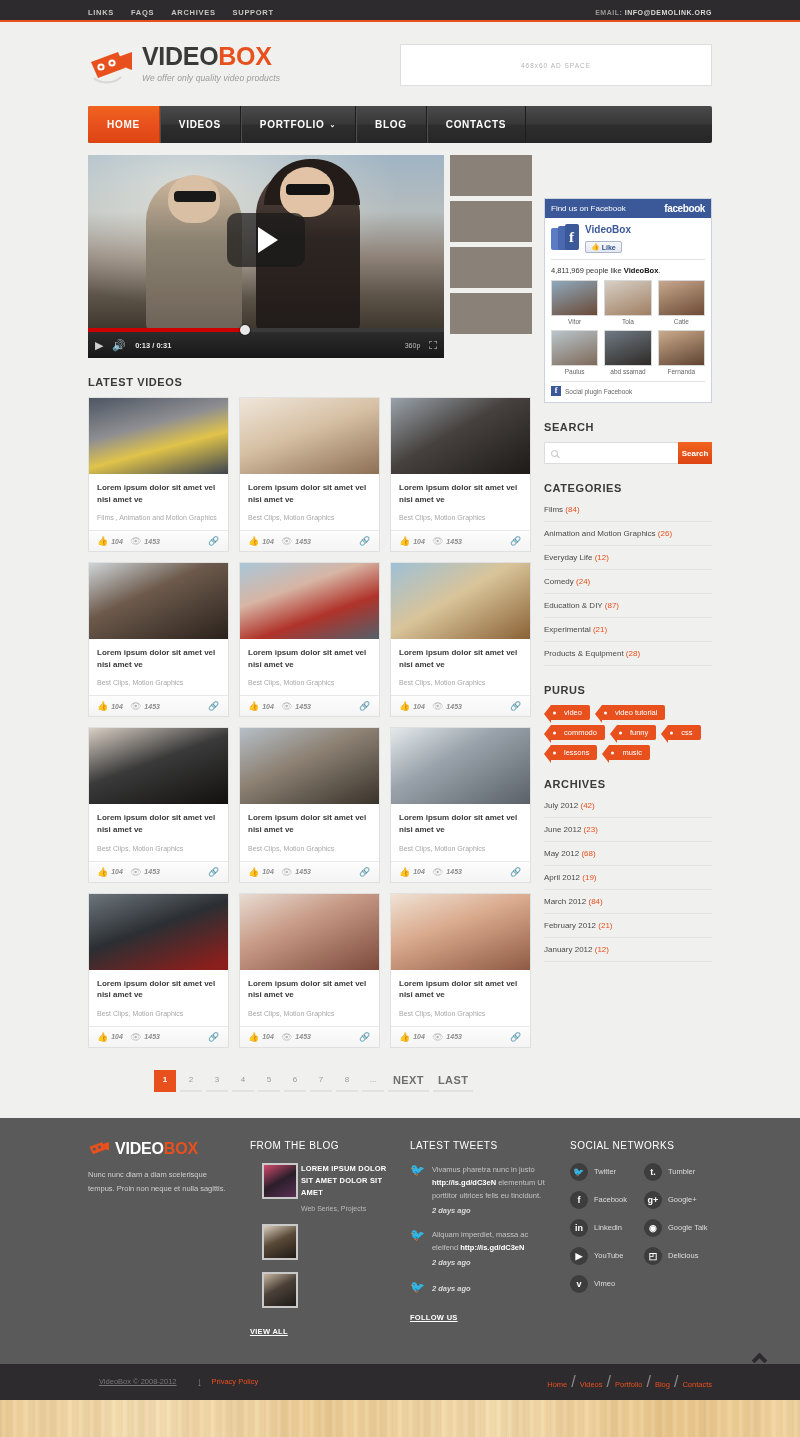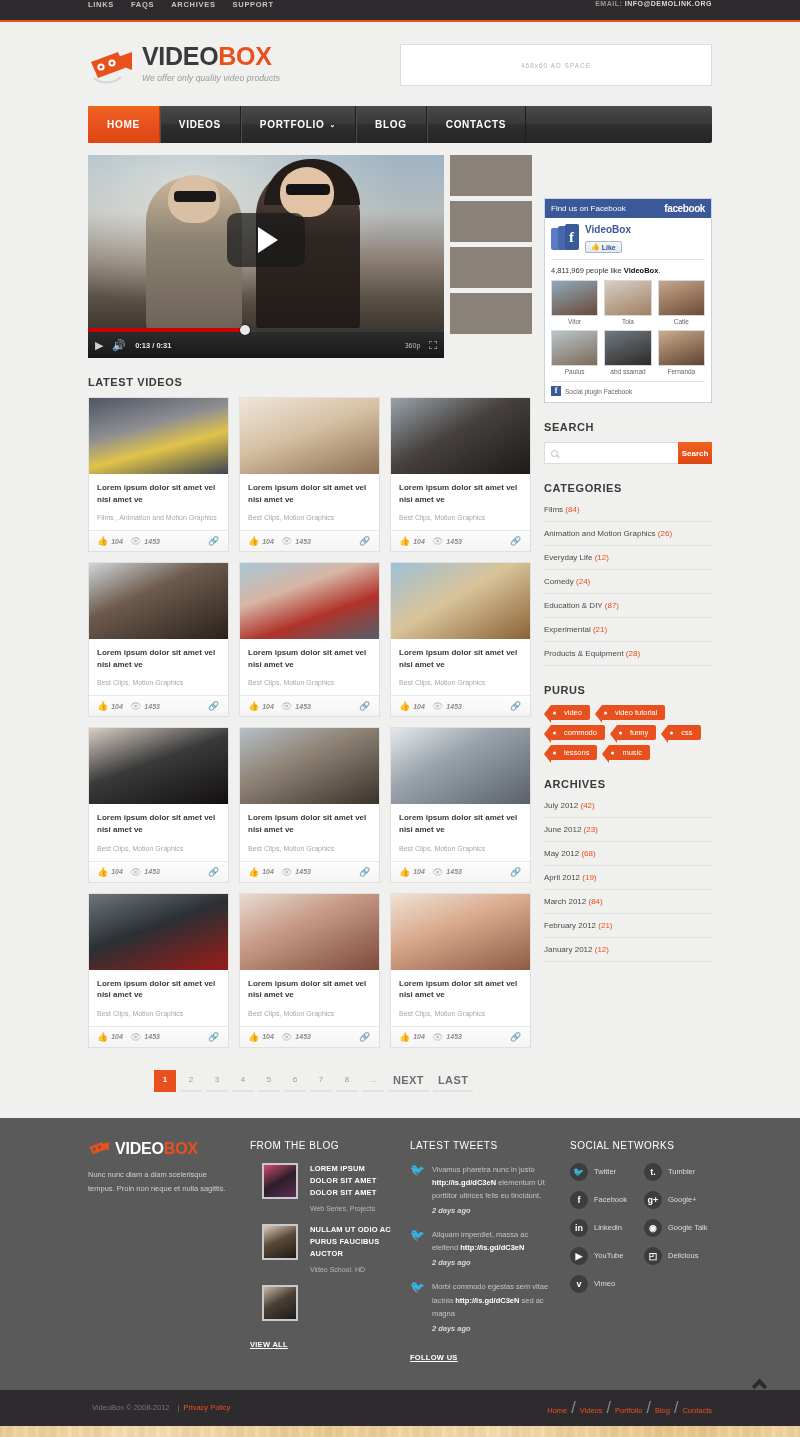--- a/index.html
+++ b/index.html
@@ -11,21 +11,21 @@
       repeating-linear-gradient(90deg, rgba(196,150,85,0.16) 0px, rgba(196,150,85,0.0) 2px, rgba(255,240,210,0.18) 4px, rgba(196,150,85,0.10) 7px, rgba(180,130,70,0.05) 11px),
       repeating-linear-gradient(90deg, rgba(150,100,45,0.10) 0px, rgba(150,100,45,0.0) 23px, rgba(120,80,35,0.07) 47px),
       linear-gradient(90deg, #efd39e 0%, #f7e2b8 18%, #eed09a 40%, #f5dfb2 62%, #ecca90 85%, #f3d9a6 100%);
     -webkit-font-smoothing: antialiased;
   }
   .page { width: 800px; position: relative; }
   .wrap { width: 624px; margin: 0 auto; }
 
   
   .topbar { background:#2e2b2e; height:22px; border-bottom:2px solid #e8501e; }
-  .topbar .wrap { display:flex; align-items:flex-start; justify-content:space-between; height:24px; }
+  .topbar .wrap { display:flex; align-items:center; justify-content:space-between; height:24px; }
   .toplinks { display:flex; gap:17px; }
   .toplinks a { color:#c9c5c2; font-size:7.5px; letter-spacing:.7px; text-decoration:none; font-weight:bold; }
   .topmail { color:#9b9795; font-size:7px; letter-spacing:.5px; font-weight:bold; }
   .topmail b { color:#ddd9d6; }
 
   
   .header { background:#f0f0ee; }
   .header .wrap { display:flex; align-items:center; justify-content:space-between; padding:22px 0 20px; }
   .logo { display:flex; align-items:flex-start; gap:8px; }
   .logo-mark { width:46px; height:38px; position:relative; flex:none; margin-top:4px; }
@@ -157,21 +157,21 @@
   
   .footer { background:#5a5a5a; }
   .footer .wrap { display:flex; gap:18px; padding:22px 0 26px; }
   .f-logo { width:152px; }
   .f-logo .lg { display:flex; align-items:center; gap:5px; }
   .f-logo .lg .tx { font-size:16px; font-weight:bold; color:#fff; letter-spacing:-.2px; }
   .f-logo .lg .tx em { color:#e8501e; font-style:normal; }
   .f-logo p { font-size:7.5px; color:#cfcfcf; line-height:1.85; margin-top:10px; }
   .f-col h4 { font-size:10px; font-weight:normal; color:#fff; letter-spacing:.5px; margin-bottom:12px; }
   .blogcol { width:150px; }
-  .bpost { display:flex; gap:12px; margin-bottom:12px;padding-left:12px; }
+  .bpost { display:flex; gap:3px; margin-bottom:12px;padding-left:12px; }
   .bpost .pic { width:36px; height:36px; flex:none; border:2px solid #c9c9c9; }
   .bp1{background:linear-gradient(150deg,#d24b6e 0%,#2b1e2a 50%,#5a2f55 100%);}
   .bp2{background:linear-gradient(155deg,#d8cdbd 0%,#5a4a38 45%,#1f1a15 100%);}
   .bp3{background:linear-gradient(150deg,#c7b79f 0%,#4a4038 45%,#1d1a17 100%);}
   .bpost .tt { font-size:7.5px; font-weight:bold; color:#fff; line-height:1.6; letter-spacing:.2px; }
   .bpost .mm { font-size:7px; color:#b9b9b9; margin-top:6px; }
   .twcol { width:150px; }
   .tw { display:flex; gap:7px; margin-bottom:13px; }
   .tw .bird { color:#fff; font-size:12px; line-height:1; flex:none; margin-top:1px; }
   .tw .txt { font-size:7.5px; color:#c4c4c4; line-height:1.75; }
@@ -181,21 +181,21 @@
   .socgrid { display:grid; grid-template-columns:1fr 1fr; gap:10px 6px; }
   .soc { display:flex; align-items:center; gap:6px; }
   .soc .ico { width:18px; height:18px; border-radius:50%; background:#3d3d3d; color:#fff; display:flex; align-items:center; justify-content:center; font-size:9px; font-weight:bold; flex:none; }
   .soc .nm { font-size:7.5px; color:#dcdcdc; }
   .viewall { font-size:7.5px; font-weight:bold; color:#fff; text-decoration:underline; letter-spacing:.3px; display:inline-block; margin-top:4px; }
 
   .copy { background:#2e2b2e; }
   .copy .wrap { display:flex; align-items:center; justify-content:space-between; padding:9px 0; }
   .copy .l { font-size:7.5px; color:#cfcfcf; }
   .copy .l a { color:#e8501e; text-decoration:none; }
-  .copy .l span { color:#777; margin:0 4px; }
+  .copy .l span { color:#777; margin:0 11px;text-decoration:underline; }
   .copy .r a { font-size:7.5px; color:#e8501e; text-decoration:none; }
   .copy .r span { color:#8a8a8a; margin:0 4px; }
   .totop { position:absolute; right:28px; bottom:32px; width:26px; height:20px; display:flex; align-items:center; justify-content:center; }
   .totop i { display:block; width:11px; height:11px; border-left:4px solid #2e2b2e; border-top:4px solid #2e2b2e; transform:rotate(45deg); margin-top:5px; }
 </style>
 </head>
 <body>
 
 <div class="page">
 
@@ -667,24 +667,20 @@
         <div id="bposts">
             <div class="bpost">
               <div class="pic bp1"></div>
               <div>
                 <div class="tt">LOREM IPSUM DOLOR SIT AMET DOLOR SIT AMET</div>
                 <div class="mm">Web Series, Projects</div>
               </div>
             </div>
             <div class="bpost">
               <div class="pic bp2"></div>
-              <div>
-                <div class="tt">NULLAM UT ODIO AC PURUS FAUCIBUS AUCTOR</div>
-                <div class="mm">Video School, HD</div>
-              </div>
             </div>
             <div class="bpost">
               <div class="pic bp3"></div>
             </div>
           </div>
         <a href="#" class="viewall">VIEW ALL</a>
       </div>
 
       <div class="f-col twcol">
         <h4>LATEST TWEETS</h4>
@@ -699,21 +695,20 @@
             <div class="tw">
               <span class="bird">🐦</span>
               <div>
                 <div class="txt"><span>Aliquam imperdiet, massa ac eleifend </span><b>http://is.gd/dC3eN</b><span></span></div>
                 <div class="ago">2 days ago</div>
               </div>
             </div>
             <div class="tw">
               <span class="bird">🐦</span>
               <div>
-                <div class="txt"><span>Morbi commodo egestas sem vitae lacinia </span><b>http://is.gd/dC3eN</b><span> sed ac magna</span></div>
                 <div class="ago">2 days ago</div>
               </div>
             </div>
           </div>
         <a href="#" class="viewall">FOLLOW US</a>
       </div>
 
       <div class="f-col soccol">
         <h4>SOCIAL NETWORKS</h4>
         <div class="socgrid" id="socs">

